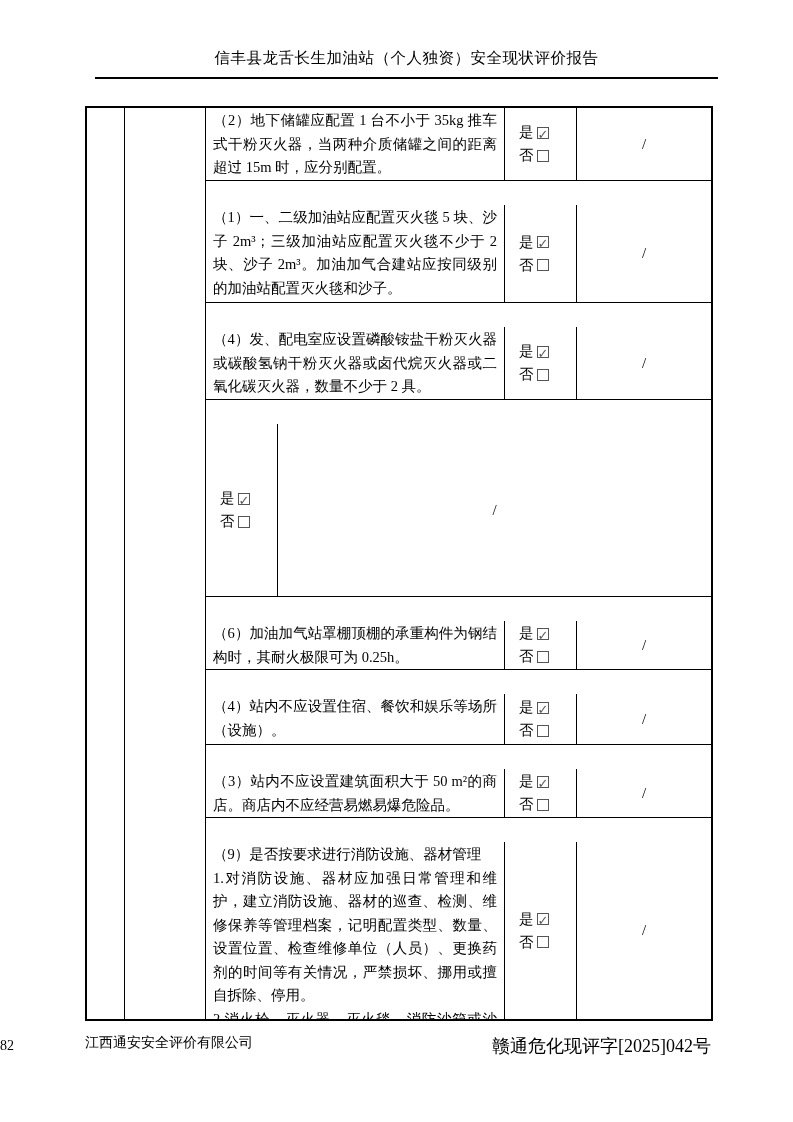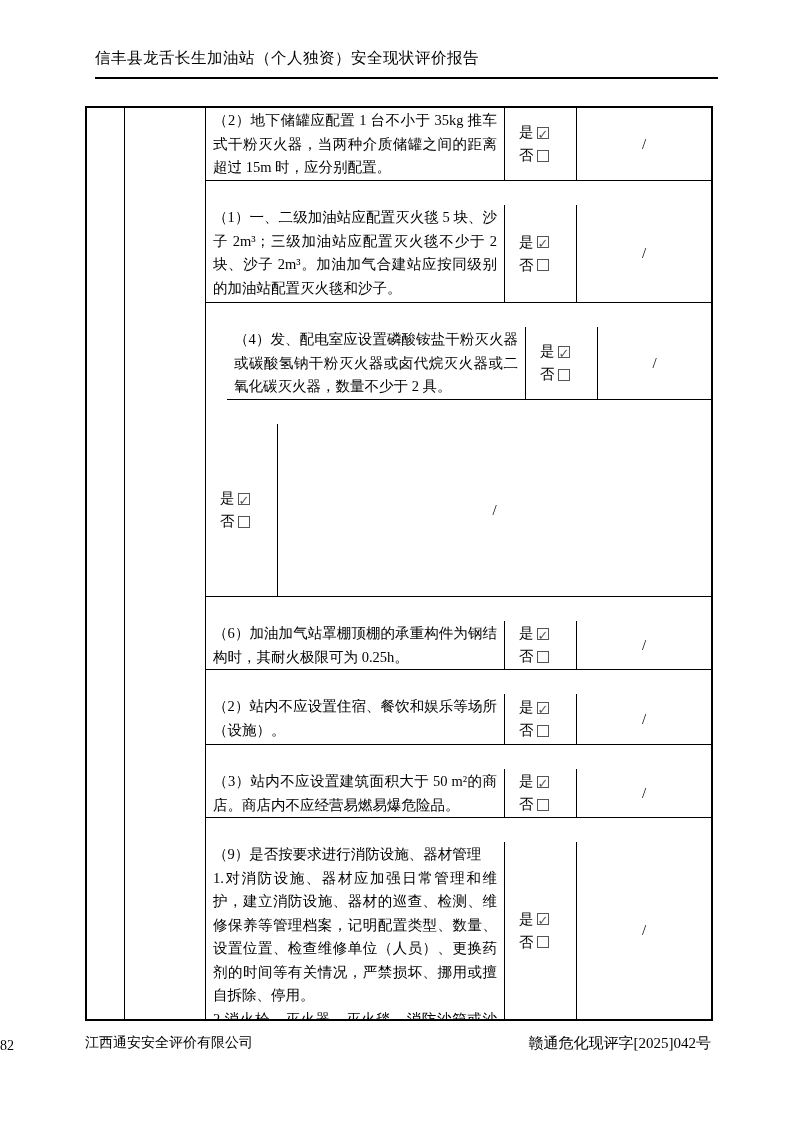--- a/index.html
+++ b/index.html
@@ -6,21 +6,21 @@
   body {
     width:793px; height:1122px; position:relative;
     font-family:"Liberation Serif","DejaVu Serif",serif;
     color:#000;
   }
   .page { position:absolute; inset:0; background:#fff; }
 
   
   .doc-header {
     position:absolute; top:48px; left:95px; width:623px;
-    font-size:15.5px; letter-spacing:0.5px;
+    text-align:center; font-size:15.5px; letter-spacing:0.5px;
     padding-bottom:8px; border-bottom:2px solid #000;
   }
 
   
   .main-table {
     position:absolute; left:85px; top:106px; width:628px; height:915px;
     border:2px solid #000; box-sizing:border-box;
     display:flex;
   }
   .spanner-col { box-sizing:border-box; border-right:1px solid #000; }
@@ -49,21 +49,21 @@
     border:1px solid #555; margin-left:3px; position:relative; background:#fefefe;
   }
   .cb.checked::after {
     content:"\2713"; position:absolute; left:0px; top:-5px;
     font-size:13px; color:#5a5a5a; font-family:"DejaVu Sans",sans-serif;
   }
 
   
   .footer-left  { position:absolute; left:85px;  top:1034px; font-size:14px; }
   .footer-page  { position:absolute; left:0; width:793px; text-align:left; top:1038px; font-size:14px; font-family:"Liberation Serif",serif; }
-  .footer-right { position:absolute; right:82px; top:1034px; font-size:15px; }
+  .footer-right { position:absolute; right:82px; top:1034px; font-size:18px; }
 </style>
 </head>
 <body>
 
 <div class="page">
 
   <div class="doc-header">信丰县龙舌长生加油站（个人独资）安全现状评价报告</div>
 
   <div class="main-table">
     <div class="spanner-col c1"></div>
@@ -90,21 +90,21 @@
           <span>是</span>
               <span class="cb checked"></span>
         </span>
         <span class="check-line">
           <span>否</span>
               <span class="cb"></span>
         </span>
       </div>
       <div class="cell-result">/</div>
     </div>
-        <div class="t-row" style="min-height: 73px; margin-left: 21px;">
+        <div class="t-row" style="min-height: 73px;">
       <div class="cell-text">（4）发、配电室应设置磷酸铵盐干粉灭火器或碳酸氢钠干粉灭火器或卤代烷灭火器或二氧化碳灭火器，数量不少于 2 具。</div>
       <div class="cell-check">
         <span class="check-line">
           <span>是</span>
               <span class="cb checked"></span>
         </span>
         <span class="check-line">
           <span>否</span>
               <span class="cb"></span>
         </span>
@@ -132,21 +132,21 @@
               <span class="cb checked"></span>
         </span>
         <span class="check-line">
           <span>否</span>
               <span class="cb"></span>
         </span>
       </div>
       <div class="cell-result">/</div>
     </div>
         <div class="t-row" style="min-height: 51px;">
-      <div class="cell-text">（2）站内不应设置住宿、餐饮和娱乐等场所（设施）。</div>
+      <div class="cell-text">（4）站内不应设置住宿、餐饮和娱乐等场所（设施）。</div>
       <div class="cell-check">
         <span class="check-line">
           <span>是</span>
               <span class="cb checked"></span>
         </span>
         <span class="check-line">
           <span>否</span>
               <span class="cb"></span>
         </span>
       </div>

